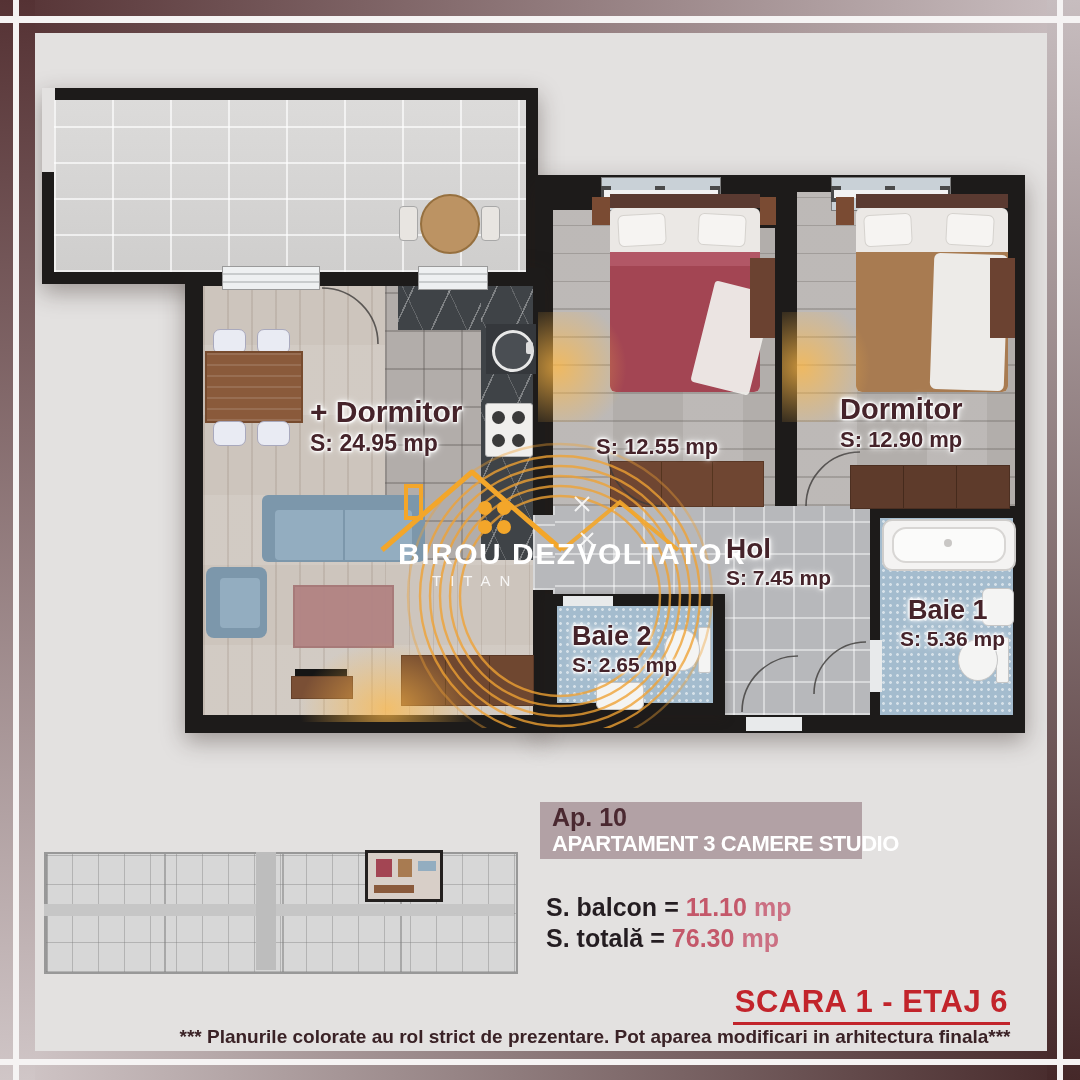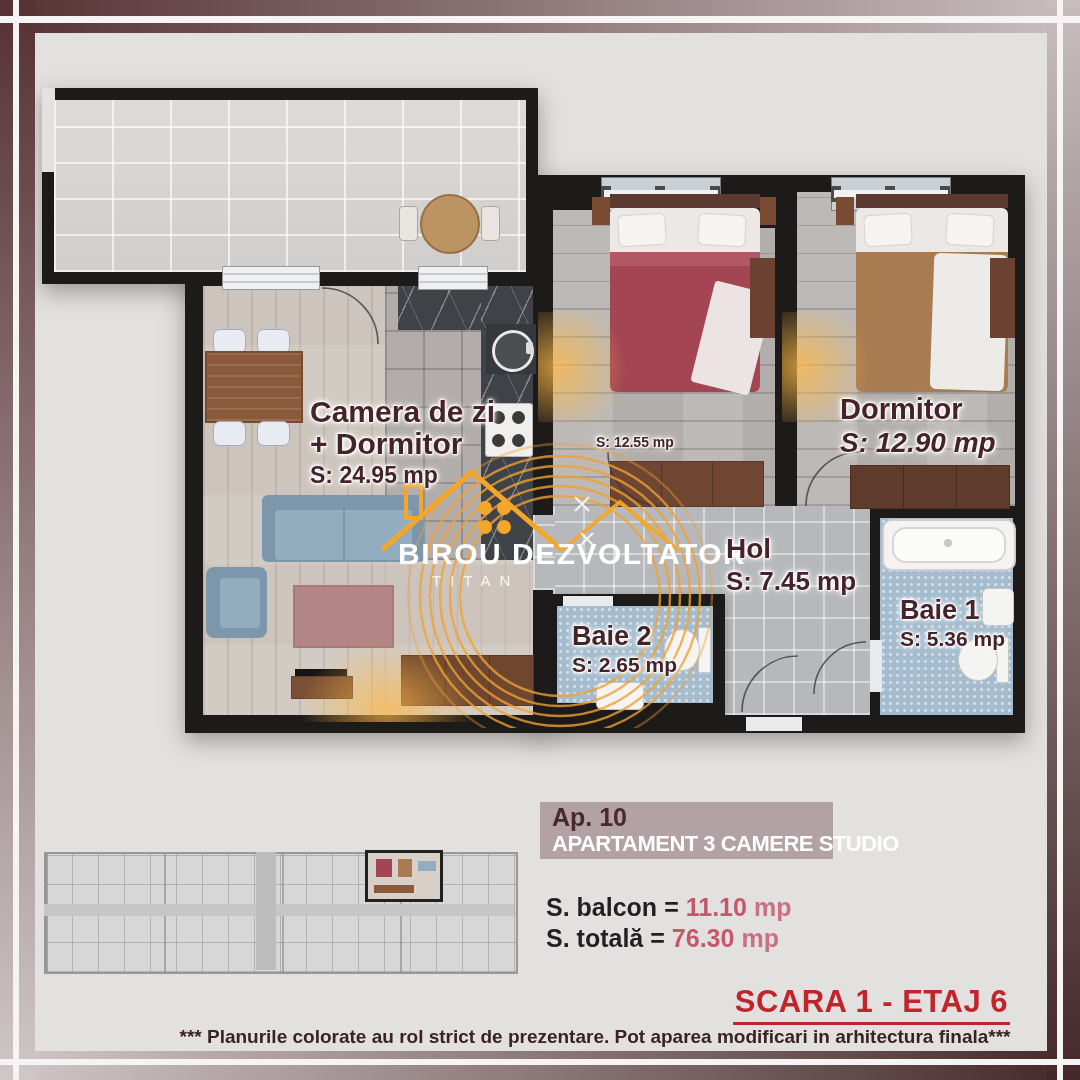--- a/index.html
+++ b/index.html
@@ -255,57 +255,56 @@
         <path d="M261,105 L273,117 M273,105 L261,117"></path>
       </g>
     </g>
     <text x="78" y="136" font-family="Liberation Sans, sans-serif" font-size="30" font-weight="bold" fill="#ffffff" letter-spacing="1.5">BIROU DEZVOLTATOR</text>
     <text x="112" y="158" font-family="Liberation Sans, sans-serif" font-size="15" fill="#ffffff" letter-spacing="9" opacity="0.85">TITAN</text>
   </svg>
 
   <div class="room-label" style="left:296px;top:116px;width:180px;text-align:center;">
   </div>
   <div class="room-label" style="left:310px;top:396px;width:250px;">
-    <div class="rname" style="font-size:30px;">Camera de zi</div>
     <div class="rname" style="font-size:30px;">+ Dormitor</div>
     <div class="rarea" style="font-size:23px;"><span>S:</span> <b>24.95</b> <span>mp</span></div>
   </div>
   <div class="room-label" style="left:596px;top:390px;width:200px;">
-    <div class="rarea" style="font-size:14px;margin-top:44px;"><span>S:</span> <b>12.55</b> <span>mp</span></div>
+    <div class="rarea" style="font-size:22px;margin-top:44px;"><span>S:</span> <b>12.55</b> <span>mp</span></div>
   </div>
   <div class="room-label" style="left:840px;top:394px;width:190px;">
     <div class="rname" style="font-size:29px;">Dormitor</div>
-    <div class="rarea" style="font-size:28px;font-style:italic;"><span>S:</span> <b>12.90</b> <span>mp</span></div>
+    <div class="rarea" style="font-size:22px;"><span>S:</span> <b>12.90</b> <span>mp</span></div>
   </div>
   <div class="room-label" style="left:726px;top:534px;width:140px;">
     <div class="rname" style="font-size:28px;">Hol</div>
-    <div class="rarea" style="font-size:26px;"><span>S:</span> <b>7.45</b> <span>mp</span></div>
+    <div class="rarea" style="font-size:21px;"><span>S:</span> <b>7.45</b> <span>mp</span></div>
   </div>
   <div class="room-label" style="left:572px;top:622px;width:150px;">
     <div class="rname" style="font-size:27px;">Baie 2</div>
     <div class="rarea" style="font-size:21px;"><span>S:</span> <b>2.65</b> <span>mp</span></div>
   </div>
   <div class="room-label" style="left:900px;top:596px;width:140px;">
-    <div class="rname" style="font-size:27px;">Baie 1</div>
+    <div class="rname" style="font-size:27px;margin-left:8px;">Baie 1</div>
     <div class="rarea" style="font-size:21px;"><span>S:</span> <b>5.36</b> <span>mp</span></div>
   </div>
 
   <div class="abs" style="left:42px;top:846px;width:480px;height:136px;z-index:5;">
     <div class="ov-base"></div>
     <div class="ov-corr"></div>
     <div class="ov-core"></div>
     <div class="ov-hl">
       <div class="abs" style="left:8px;top:6px;width:16px;height:18px;background:#a34553;"></div>
       <div class="abs" style="left:30px;top:6px;width:14px;height:18px;background:#a87b51;"></div>
       <div class="abs" style="left:50px;top:8px;width:18px;height:10px;background:#93adc0;"></div>
       <div class="abs" style="left:6px;top:32px;width:40px;height:8px;background:#8a5a3b;"></div>
     </div>
   </div>
 
-  <div class="band" style="left:540px;top:802px;width:293px;height:57px;">
+  <div class="band" style="left:540px;top:802px;width:322px;height:57px;">
     <div class="ap-no">Ap. 10</div>
     <div class="ap-type">APARTAMENT 3 CAMERE STUDIO</div>
   </div>
   <div class="irow" style="left:546px;top:893px;text-align:right;">
     <span class="ilabel">S. balcon</span><span class="ieq">=</span><span class="ivalue">11.10</span><span class="iunit">mp</span>
   </div>
   <div class="irow" style="left:546px;top:924px;">
     <span class="ilabel">S. totală</span><span class="ieq">=</span><span class="ivalue">76.30</span><span class="iunit">mp</span>
   </div>
 

